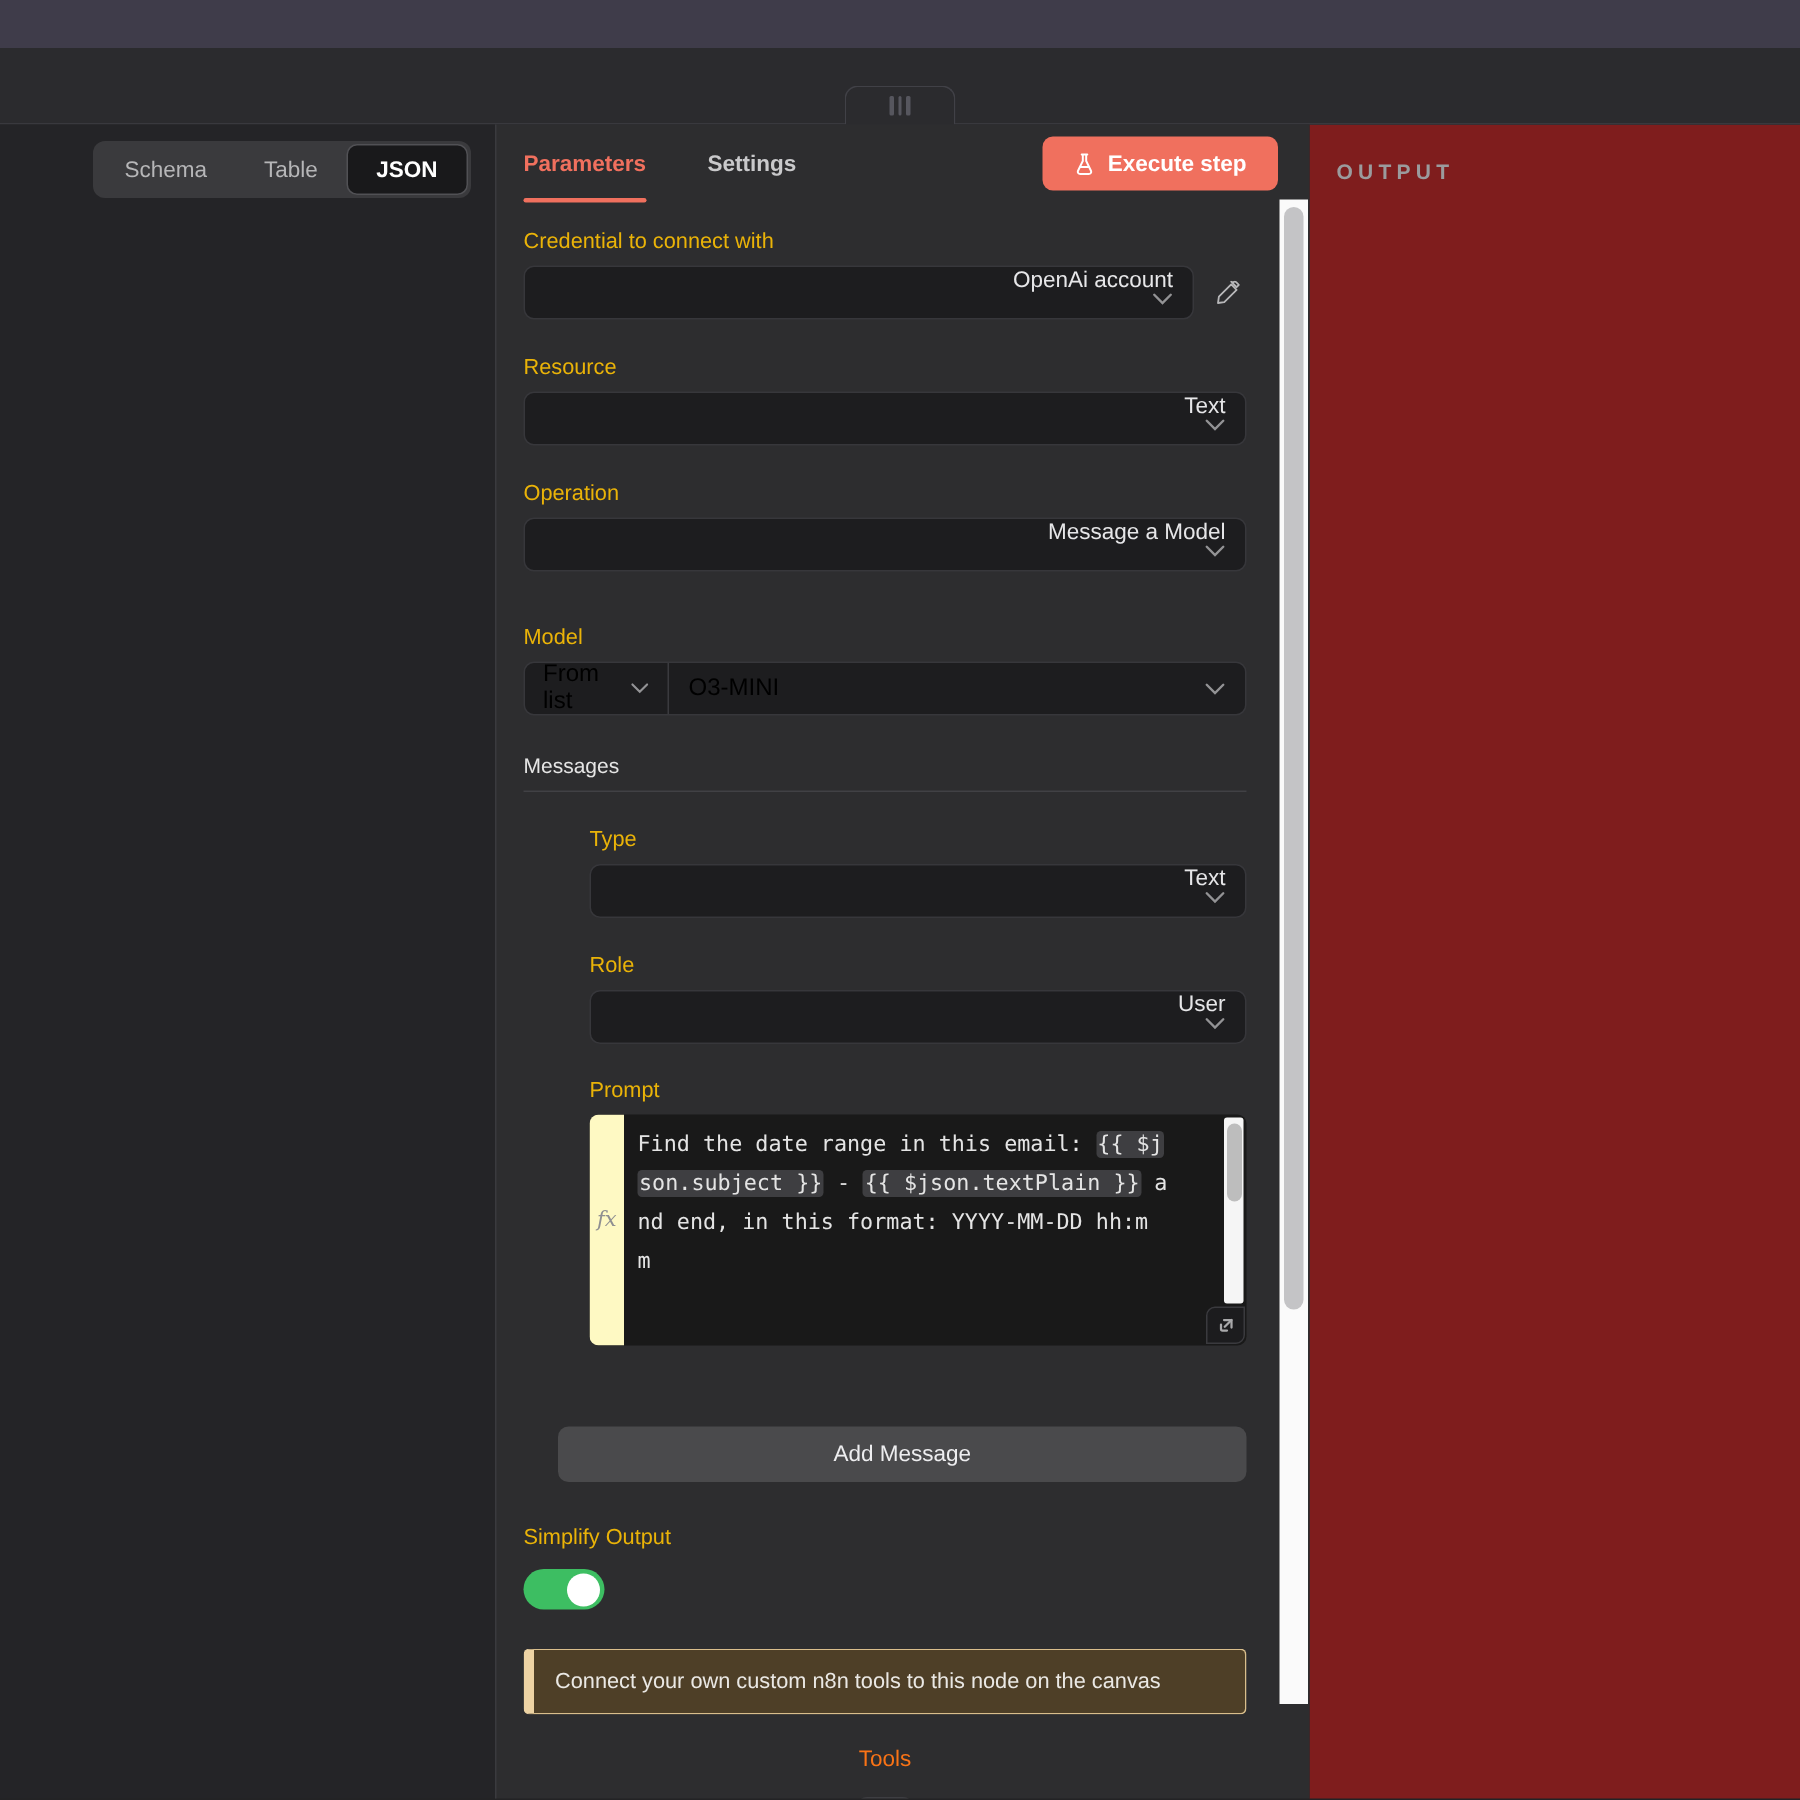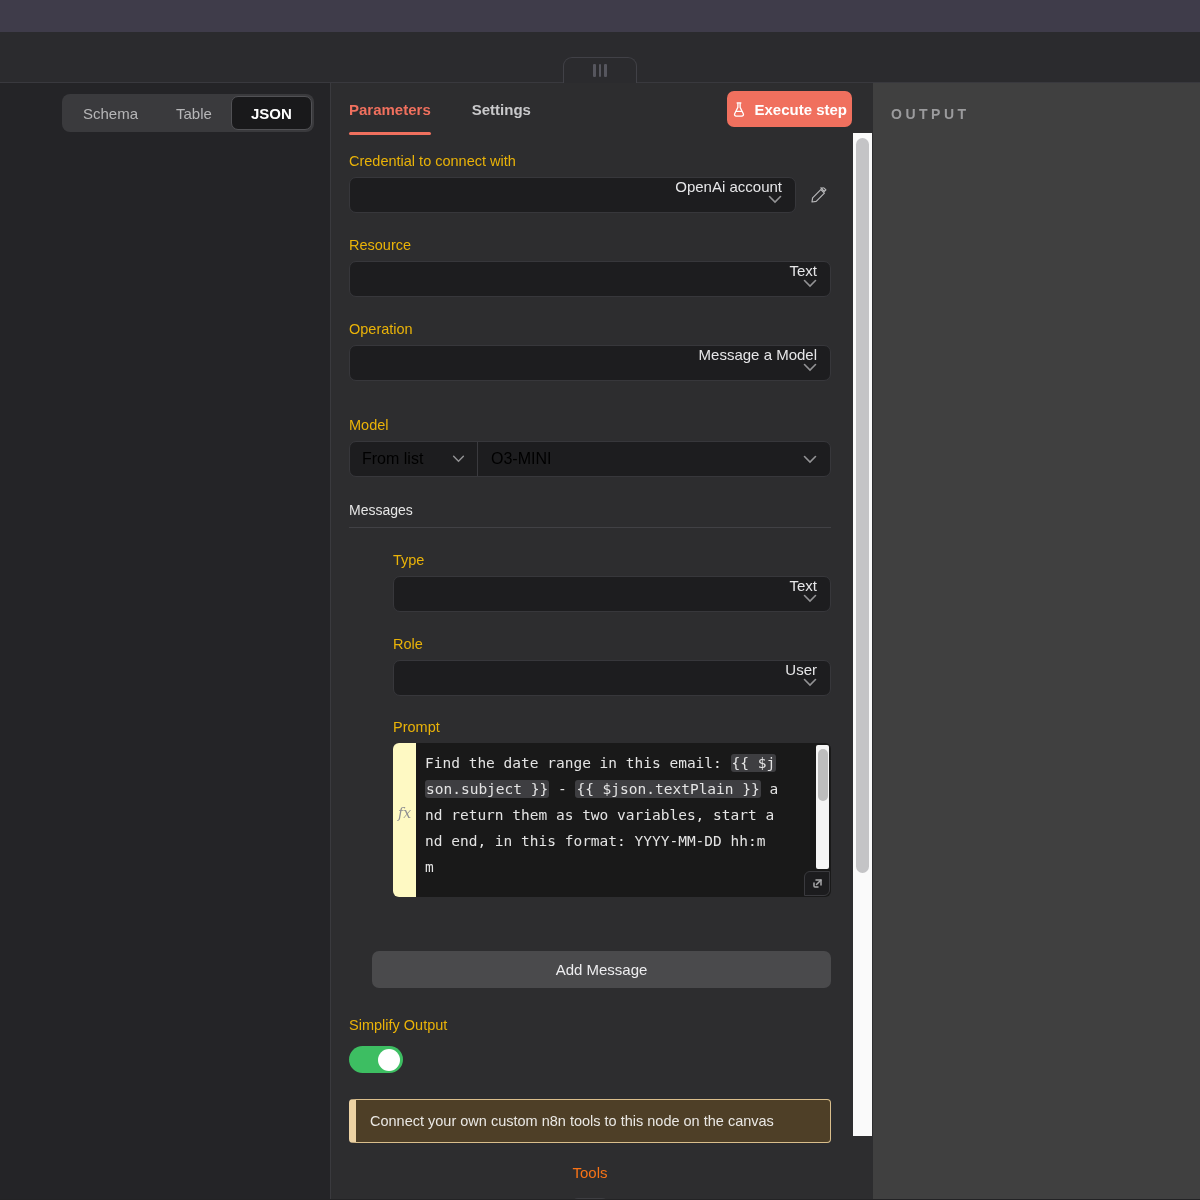--- a/index.html
+++ b/index.html
@@ -12,59 +12,59 @@
   .tab-handle { position:absolute; left:50%; transform:translateX(-50%); bottom:-1px;
     width:74px; height:26px; background:#2B2B2E; border:1px solid #414147; border-bottom:none;
     border-radius:9px 9px 0 0; display:flex; align-items:center; justify-content:center; }
   .grip { display:flex; gap:3px; }
   .grip i { display:block; width:2.5px; height:13px; background:#56565E; border-radius:1px; }
 
   
   .content { display:flex; height:1116px; }
   .left-panel   { width:330px; background:#242427; position:relative; }
   .main-panel   { width:543px; background:#2D2D2F; border-left:1px solid #3A3A3E; position:relative; }
-  .output-panel { flex:1; background:#404040; padding:23px 0 0 18px; }
+  .output-panel { flex:1; background:#7f1d1d; padding:23px 0 0 18px; }
 
   
   .seg { position:absolute; top:11px; left:62px; height:38px; background:#3A3A3D;
     border-radius:8px; display:flex; align-items:center; padding:2px; }
   .seg-item { padding:0 19px; font-size:15px; color:#B6B6B8; height:34px;
     display:flex; align-items:center; cursor:default; }
   .seg-item.active { background:#19191B; border:1px solid #515155; border-radius:7px;
     color:#ffffff; font-weight:700; }
 
   
   .main-header { height:52px; display:flex; align-items:center; padding-left:18px; position:relative; }
   .mtab { font-size:15px; position:relative; height:100%; display:flex; align-items:center; }
   .mtab.active { color:#F0705E; font-weight:700; margin-right:41px; }
   .mtab.active::after { content:""; position:absolute; left:0; right:0; bottom:0; height:3px;
     background:#F0705E; border-radius:2px; }
   .mtab.plain { color:#C9C9CB; font-weight:600; }
   .exec-btn { margin-left:auto; margin-right:21px; height:36px; background:#F0705E; color:#FFFFFF;
-    border:none; border-radius:7px; font-size:15px; font-weight:600; padding:0 5px;
+    border:none; border-radius:7px; font-size:15px; font-weight:600; padding:0 21px;
     display:flex; align-items:center; gap:8px; font-family:inherit; cursor:pointer; }
 
   
   .scroll-body { position:absolute; top:52px; left:0; right:0; bottom:0; padding:0 42px 0 18px; overflow:hidden; }
   .vscroll { position:absolute; top:50px; right:1px; width:19px; height:1003px; background:#FAFAFA; z-index:5; }
   .vscroll .thumb { position:absolute; top:5px; left:3px; width:13px; height:735px; background:#C4C4C6; border-radius:7px; }
 
   .flabel { font-size:14.5px; color:#eab308; margin-bottom:8px; }
   .control { height:36px; background:#1D1D1F; border:1px solid #37373B; border-radius:7px;
     display:flex; align-items:flex-end; padding:0 13px; cursor:pointer;flex-direction:column; }
   .control .val { font-size:15px; color:#E6E6E8; }
   .chev { margin-left:auto; flex:none; }
 
   .row { display:flex; align-items:center; }
   .grow { flex:1; }
   .pencil-btn { width:26px; height:26px; margin-left:9px; background:none; border:none;
     display:flex; align-items:center; justify-content:center; cursor:pointer; }
 
   .model-box { display:flex; height:36px; background:#1D1D1F; border:1px solid #37373B; border-radius:7px; overflow:hidden; }
-  .model-src { width:128px; display:flex; align-items:center; padding:0 12px;
+  .model-src { width:96px; display:flex; align-items:center; padding:0 12px;
     border-right:1px solid #3A3A3E; cursor:pointer; }
   .model-val { flex:1; display:flex; align-items:center; padding:0 13px; cursor:pointer; }
 
   .sect-label { font-size:14px; font-weight:400; color:#e5e5e5; }
   .sect-divider { height:1px; background:#414145; margin-top:9px; }
   .indent { margin-left:44px; }
 
   
   .editor { height:154px; display:flex; border-radius:6px; overflow:hidden; position:relative; background:#191919; }
   .editor .gutter { width:23px; background:#fef9c3; display:flex; justify-content:center; }
@@ -206,21 +206,21 @@
           <svg class="chev" width="14" height="9" viewBox="0 0 14 9" fill="none">
               <path d="M1.5 1.5 7 7l5.5-5.5" stroke="#939395" stroke-width="1.6" stroke-linecap="round"></path>
             </svg>
         </div>
 
         <div class="flabel" style="margin-top:23px">Prompt</div>
         <div class="editor">
           <div class="gutter">
             <span class="fx">fx</span>
           </div>
-          <div class="ptext"><div><span>Find the date range in this email: </span><span class="hl">{{ $j</span></div><div><span class="hl">son.subject }}</span><span> - </span><span class="hl">{{ $json.textPlain }}</span><span> a</span></div><div><span>nd return them as two variables, start a</span></div><div><span>nd end, in this format: YYYY-MM-DD hh:m</span></div><div><span>m</span></div></div>
+          <div class="ptext"><div><span>Find the date range in this email: </span><span class="hl">{{ $j</span></div><div><span class="hl">son.subject }}</span><span> - </span><span class="hl">{{ $json.textPlain }}</span><span> a</span></div><div><span>nd end, in this format: YYYY-MM-DD hh:m</span></div><div><span>m</span></div></div>
           <div class="ed-scroll">
             <div class="thumb"></div>
           </div>
           <button class="expand-btn">
             <svg width="13" height="13" viewBox="0 0 13 13" fill="none">
               <path d="M5 3h5v5" stroke="#A9A9AB" stroke-width="1.5" stroke-linecap="round" stroke-linejoin="round"></path>
               <path d="M10 3 5.5 7.5" stroke="#A9A9AB" stroke-width="1.5" stroke-linecap="round"></path>
               <path d="M3 6v3a1 1 0 0 0 1 1h3" stroke="#A9A9AB" stroke-width="1.5" stroke-linecap="round"></path>
             </svg>
           </button>

